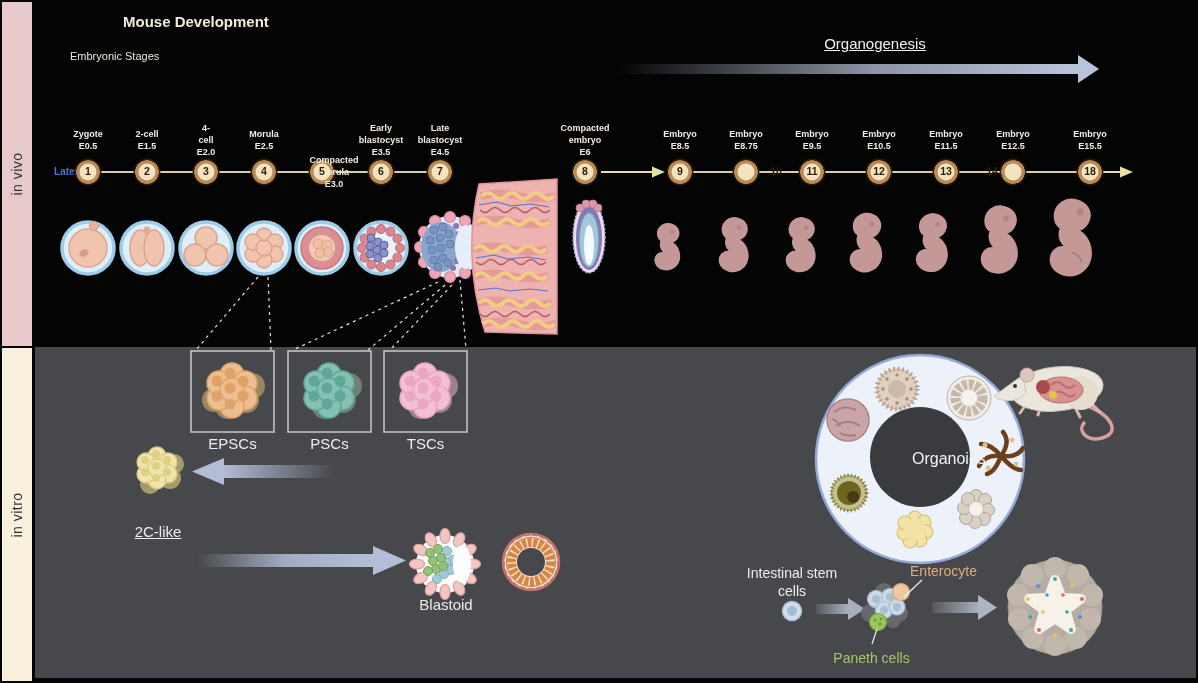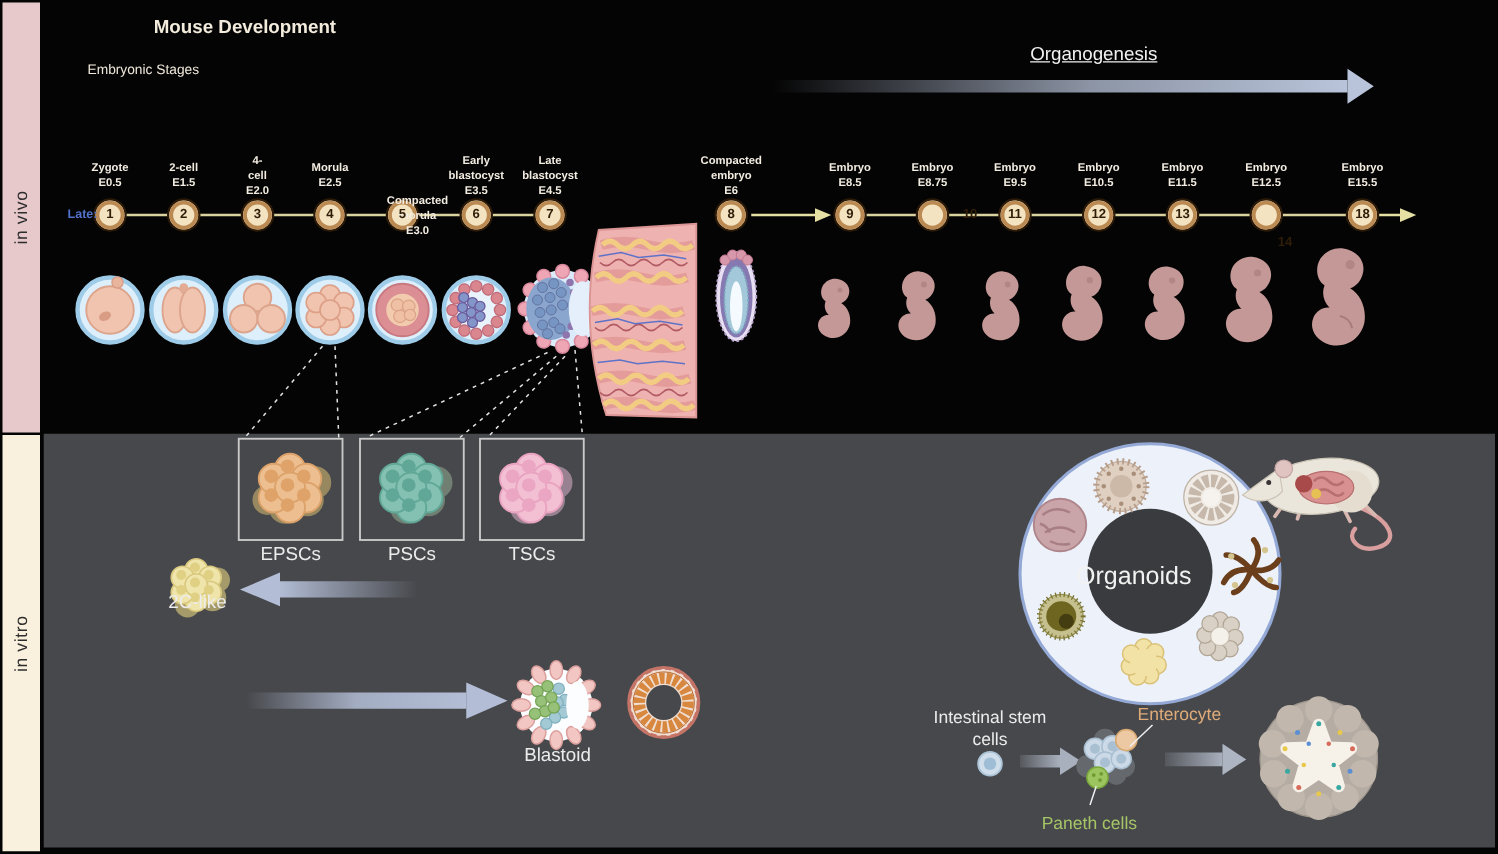--- a/index.html
+++ b/index.html
@@ -704,27 +704,27 @@
   <div class="txt num" style="left:254px;">4</div>
   <div class="txt num" style="left:312px;">5</div>
   <div class="txt num" style="left:371px;">6</div>
   <div class="txt num" style="left:430px;">7</div>
   <div class="txt num" style="left:575px;">8</div>
   <div class="txt num" style="left:670px;">9</div>
   <div class="txt num" style="left:736px;margin-left:30px;">10</div>
   <div class="txt num" style="left:802px;">11</div>
   <div class="txt num" style="left:869px;">12</div>
   <div class="txt num" style="left:936px;">13</div>
-  <div class="txt num" style="left:1018px;margin-top:23px;">14</div>
+  <div class="txt num" style="left:982px;">14</div>
   <div class="txt num" style="left:1080px;">18</div>
 
   <div class="txt lab15" style="left:191px; top:435px; width:83px;">EPSCs</div>
   <div class="txt lab15" style="left:288px; top:435px; width:83px;">PSCs</div>
   <div class="txt lab15" style="left:384px; top:435px; width:83px;">TSCs</div>
-  <div class="txt lab15" style="left:118px; top:473px; width:80px;">2C-like</div>
+  <div class="txt lab15" style="left:118px; top:523px; width:80px;text-decoration:underline;">2C-like</div>
   <div class="txt lab15" style="left:406px; top:596px; width:80px;">Blastoid</div>
-  <div class="txt" style="left:847px; top:450px; width:120px; text-align:center; font-size:20px; color:#f2f2f2;">Organoids</div>
+  <div class="txt" style="left:912px; top:450px; width:120px; text-align:left; font-size:16px; color:#f2f2f2;">Organoids</div>
   <div class="txt lab14 pre" style="left:738px; top:565px; width:108px; color:#ececec; line-height:1.25;">Intestinal stem
 cells</div>
   <div class="txt lab14" style="left:896px; top:563px; width:95px; color:#dfab79;">Enterocyte</div>
   <div class="txt lab14" style="left:824px; top:650px; width:95px; color:#a6c566;">Paneth cells</div>
 
 </div>
 
 </body></html>

